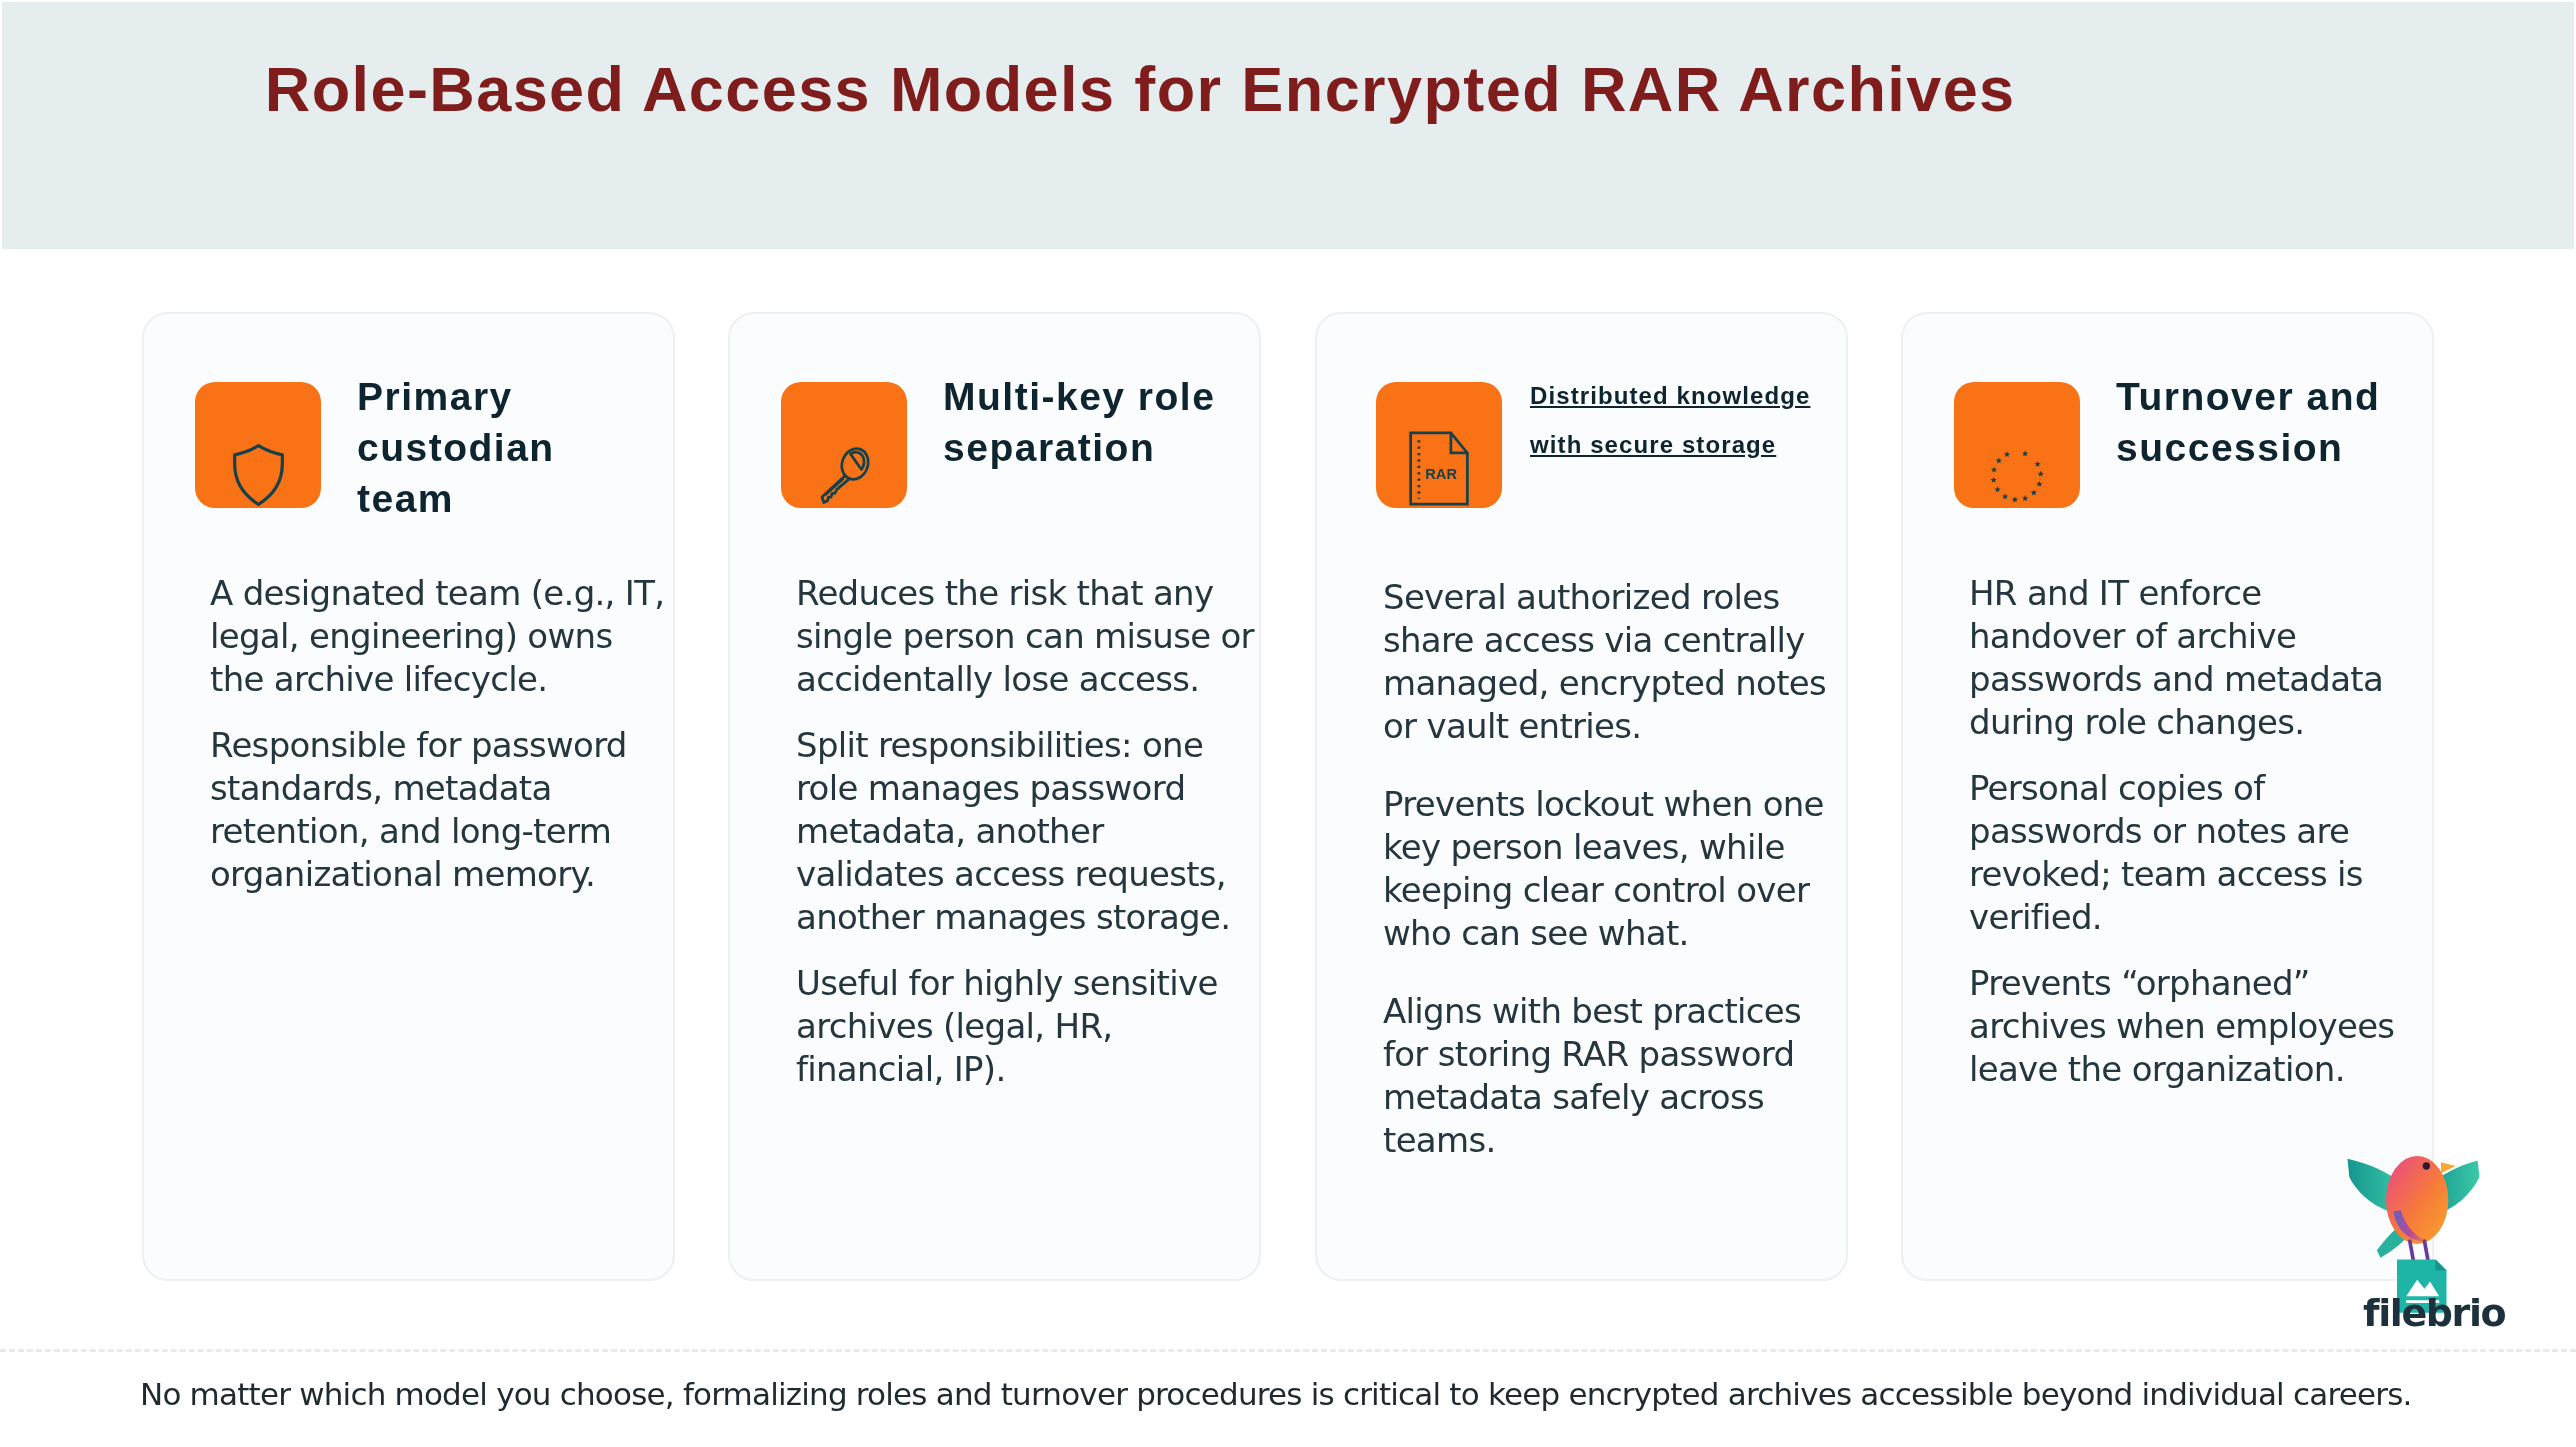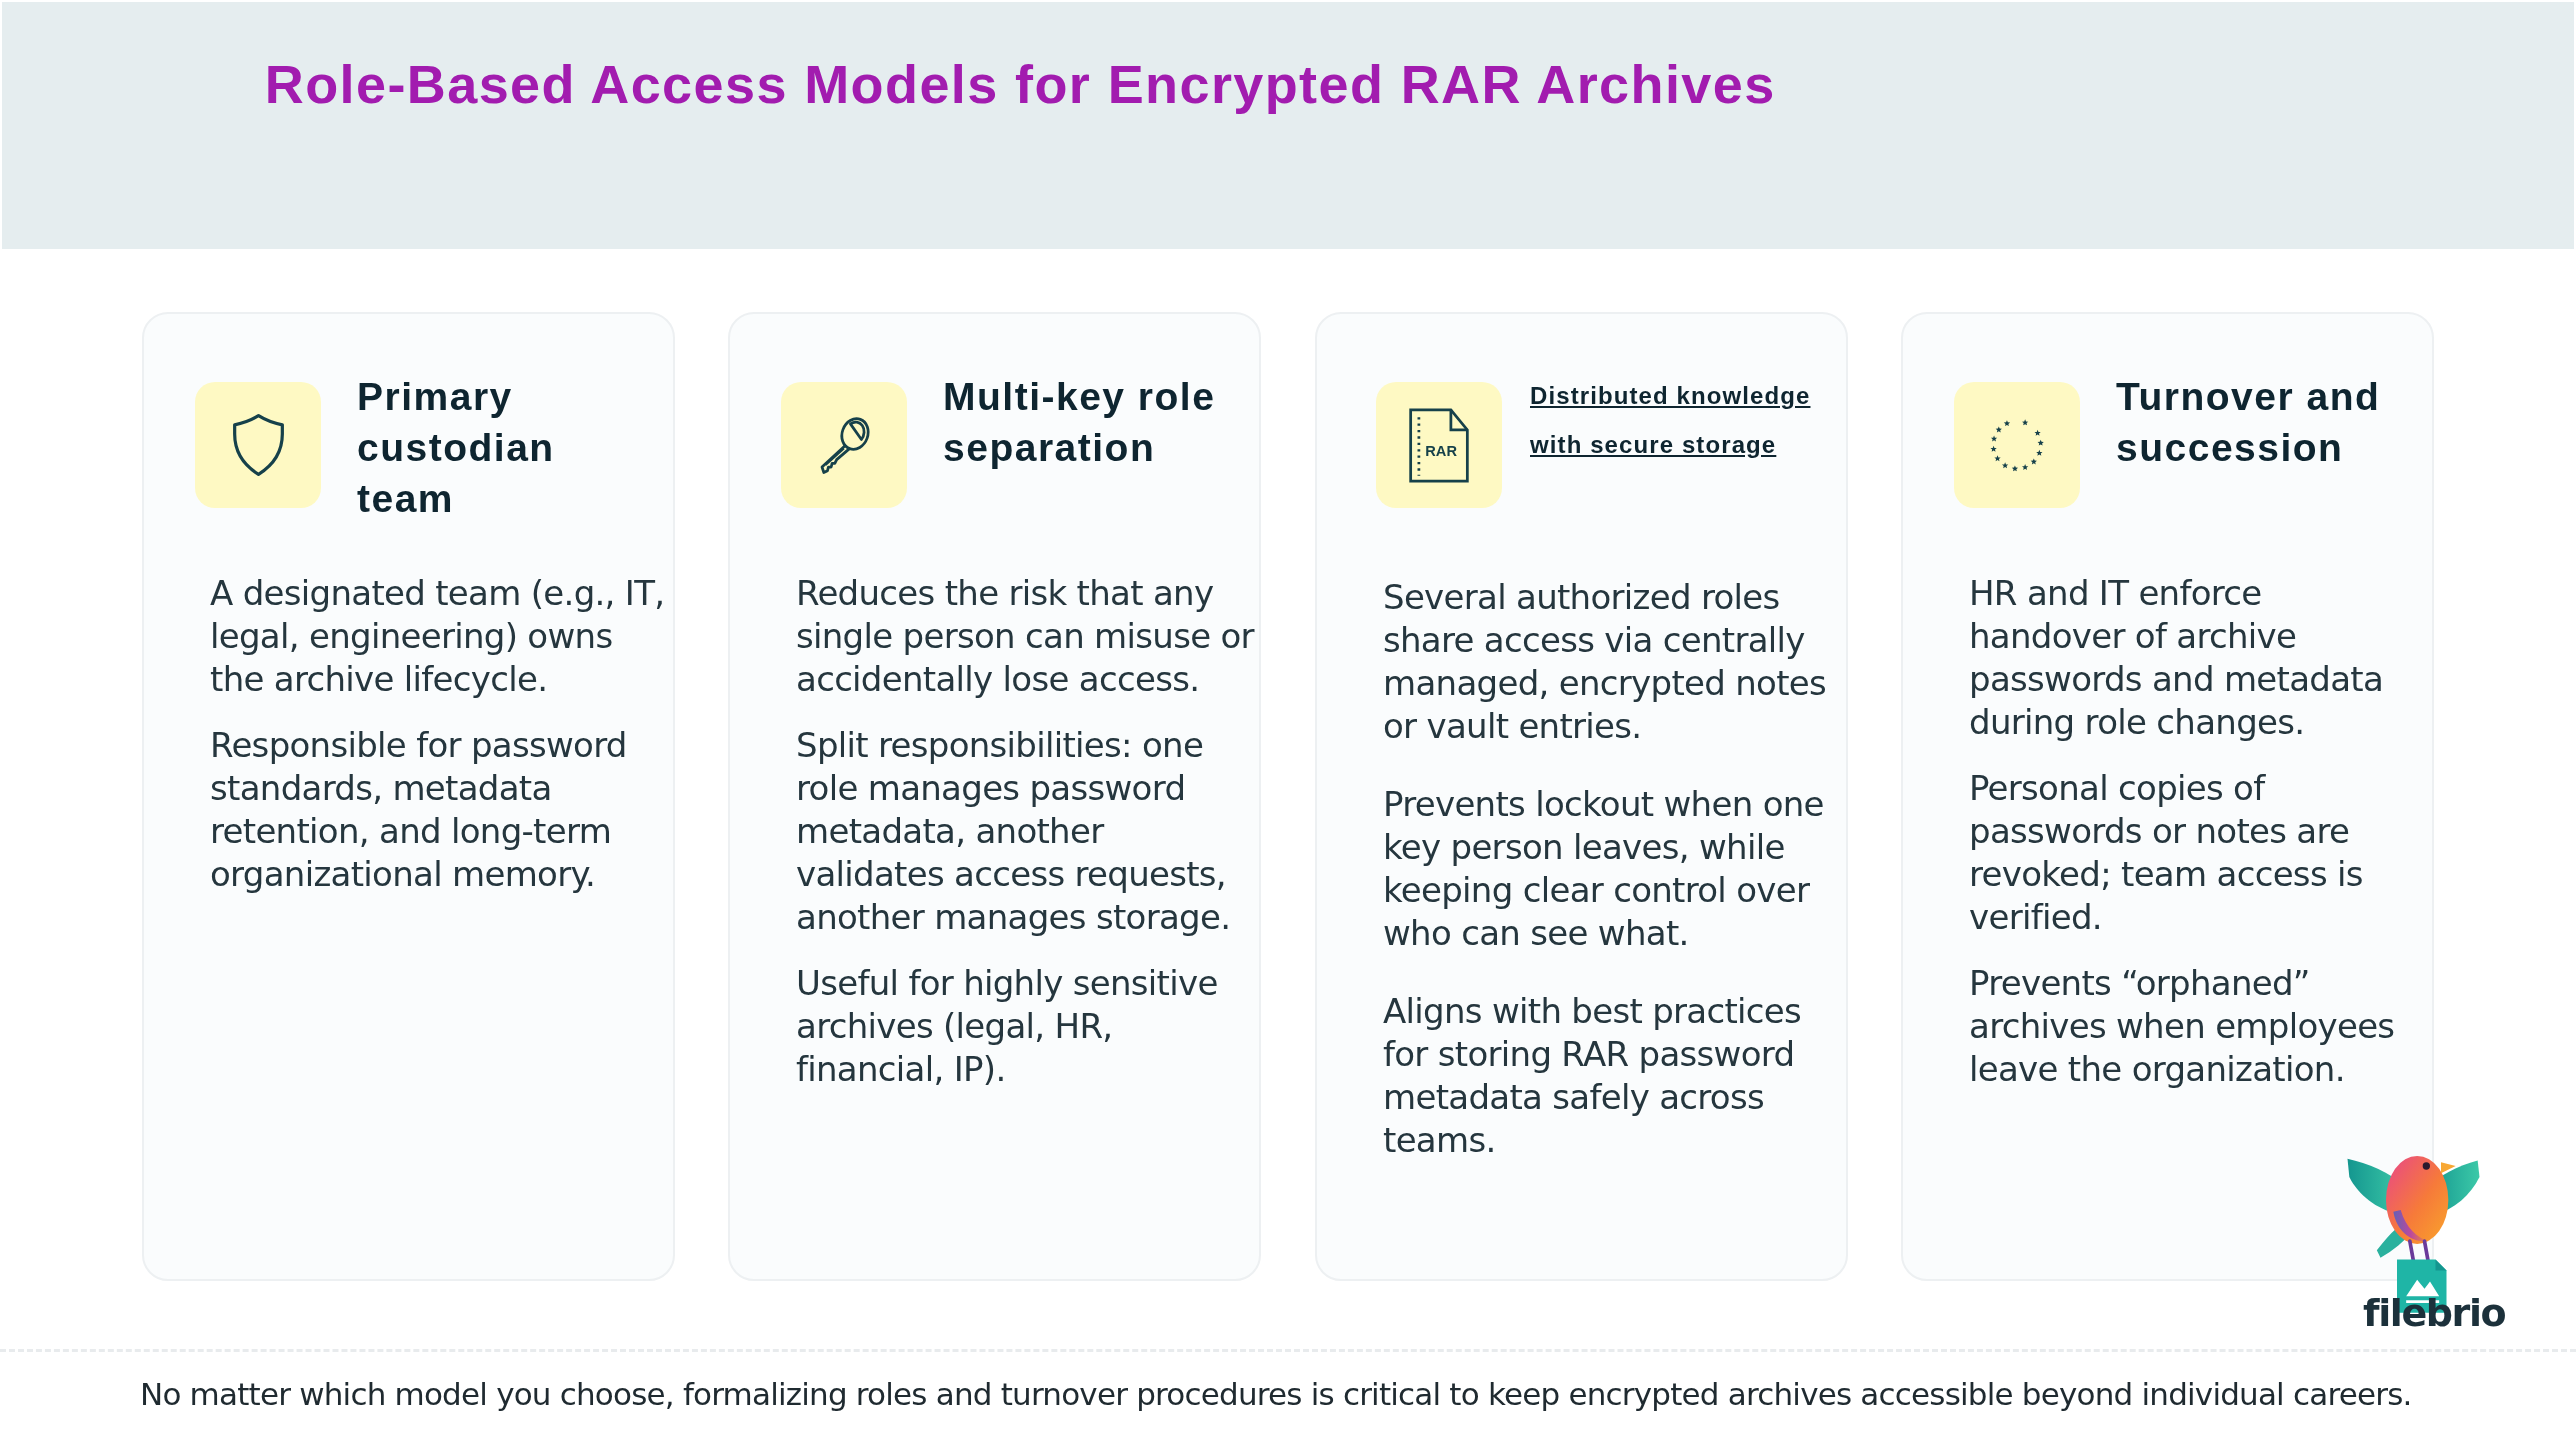--- a/index.html
+++ b/index.html
@@ -6,36 +6,36 @@
   html, body { width: 2576px; height: 1448px; background: #ffffff; overflow: hidden; }
   body { position: relative; font-family: "DejaVu Sans", "Liberation Sans", sans-serif; color: #1f2f36; }
 
   .header {
     position: absolute; left: 1.8px; top: 1.8px; width: 2572px; height: 247px;
     background: #e5edef;
   }
   .title {
     position: absolute; left: 263px; top: 51px;
     font-family: "Liberation Sans", sans-serif; font-weight: 700;
-    font-size: 54px; letter-spacing: 1.4px; color: #a21caf; white-space: nowrap;
+    font-size: 63px; letter-spacing: 1.4px; color: #7f1d1d; white-space: nowrap;
   }
   .subtitle {
     position: absolute; left: 263px; top: 152px;
     font-family: "DejaVu Sans", sans-serif; font-size: 31px; color: #2f3b41;
     white-space: nowrap; letter-spacing: -0.5px;
   }
 
   .card {
     position: absolute; top: 312px; width: 533px; height: 969px;
     background: #fafcfd; border: 2.7px solid #edf0f2; border-radius: 26px;
   }
   .card-icon-box {
     position: absolute; left: 51px; top: 68px; width: 126px; height: 126px;
-    background: #fef9c3; border-radius: 20px;
-    display: flex; align-items: center; justify-content: center;
+    background: #f97316; border-radius: 20px;
+    display: flex; align-items: flex-end; justify-content: center;
   }
   .card-icon-box svg { display: block; }
   .card-title {
     position: absolute; left: 213px; top: 57px; width: 302px;
     font-family: "Liberation Sans", sans-serif; font-weight: 700;
     font-size: 39px; line-height: 51px; letter-spacing: 1.5px; color: #0e2530;
   }
   .card-title.tight { line-height: 49px; letter-spacing: 1.1px; font-size: 24px; text-decoration: underline; }
   .card-body {
     position: absolute; left: 66px; top: 258px; width: 458px;

